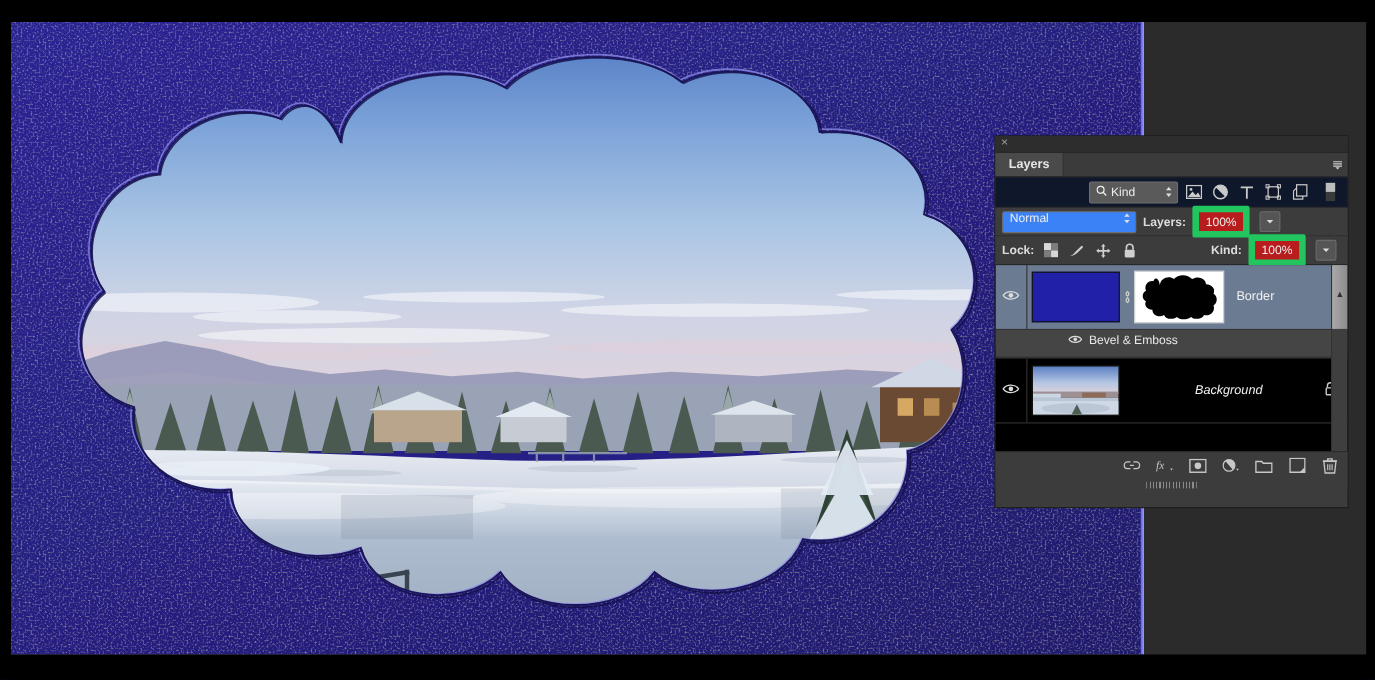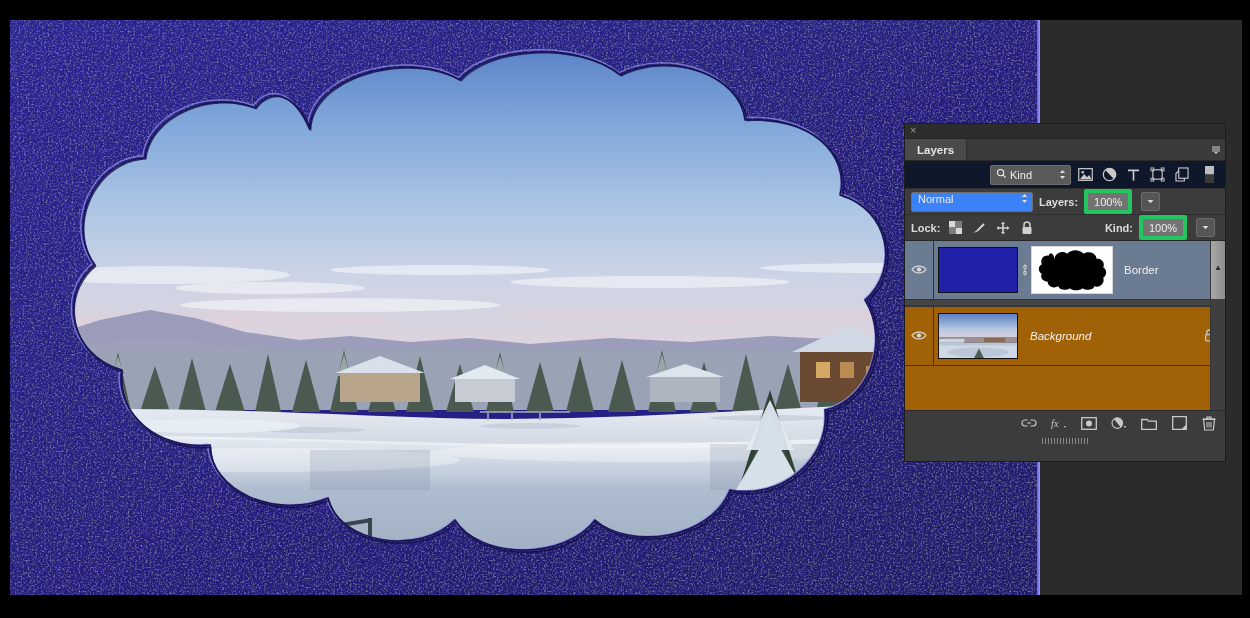--- a/index.html
+++ b/index.html
@@ -62,33 +62,33 @@
   .ficon svg{display:block;}
 
   .blendbar{height:25px;background:#3c3c3c;display:flex;align-items:center;
     padding:0 6px;gap:6px;border-bottom:1px solid #2e2e2e;}
   .blend-select{height:18px;width:110px;background:#3b82f6;border:1px solid #6e6e6e;
     border-radius:2px;display:flex;align-items:flex-start;padding:0 4px 0 6px;
     color:#ececec;font-size:11px;}
   .blend-select .arrows{margin-left:auto;font-size:7px;line-height:7px;color:#d8d8d8;
     display:flex;flex-direction:column;}
   .lbl{font-size:11px;font-weight:bold;color:#dcdcdc;}
-  .numfield{height:17px;width:40px;background:#737373;border:4px solid #22c55e;
+  .numfield{height:17px;width:40px;background:#b91c1c;border:6px solid #22c55e;
     border-radius:2px;color:#ededed;font-size:11px;display:flex;align-items:center;
     justify-content:center;}
   .numdrop{height:17px;width:17px;background:#555;border:1px solid #6b6b6b;
     border-radius:2px;margin-left:3px;display:flex;align-items:center;
     justify-content:center;color:#dcdcdc;font-size:7px;}
 
   .lockbar{height:25px;background:#3c3c3c;display:flex;align-items:center;
     padding:0 6px;gap:6px;border-bottom:1px solid #272727;}
   .lockicon{width:18px;height:18px;display:flex;align-items:center;justify-content:center;
     color:#c6c6c6;}
 
-  .layerlist{position:relative;background:#a16207;height:169px;overflow:hidden;}
+  .layerlist{position:relative;background:#000000;height:169px;overflow:hidden;}
   .row{display:flex;align-items:center;height:58px;position:relative;
     border-bottom:1px solid #343434;}
   .row.selected{background:#6b7b92;}
   .eyecol{width:28px;display:flex;align-items:center;justify-content:center;
     height:100%;border-right:1px solid #343434;}
   .eye{color:#ddd;}
   .thumb{width:80px;height:46px;border:1px solid #111;margin-left:4px;position:relative;
     background:#1e1e1e;overflow:hidden;box-sizing:border-box;}
   .thumb.solid{background:#2020a8;}
   .linkicon{width:14px;display:flex;align-items:center;justify-content:center;color:#cdcdcd;}
@@ -571,24 +571,33 @@
                 C 5 25, 5 19, 9 17
                 C 7 12, 11 7, 16 8
                 C 17 4, 21 4, 22 12 Z"></path>
             </svg>
           </div>
           <div class="layername">Border</div>
           <div class="fxmark">fx</div>
         </div>
 
         <div class="effects-group">
+          <div class="effrow child">
+            <span class="eye">
+              <svg width="13" height="9" viewBox="0 0 16 11">
+                <path d="M1 5.5 C4 1, 12 1, 15 5.5 C12 10, 4 10, 1 5.5 Z" fill="none" stroke="#dddddd" stroke-width="1.3"></path>
+                <circle cx="8" cy="5.5" r="2" fill="#dddddd"></circle>
+              </svg>
+            </span>
+            <span>Bevel &amp; Emboss</span>
+          </div>
           <div style="height:5px;"></div>
         </div>
 
-        <div class="row" style="border-top:1px solid #343434;">
+        <div class="row" style="border-top:1px solid #343434;text-align:center;">
           <div class="eyecol">
             <span class="eye">
               <svg width="16" height="11" viewBox="0 0 16 11">
                 <path d="M1 5.5 C4 1, 12 1, 15 5.5 C12 10, 4 10, 1 5.5 Z" fill="none" stroke="#dddddd" stroke-width="1.2"></path>
                 <circle cx="8" cy="5.5" r="2.1" fill="#dddddd"></circle>
               </svg>
             </span>
           </div>
           <div class="thumb">
             <svg width="100%" height="100%" viewBox="0 0 80 46" preserveAspectRatio="none">

